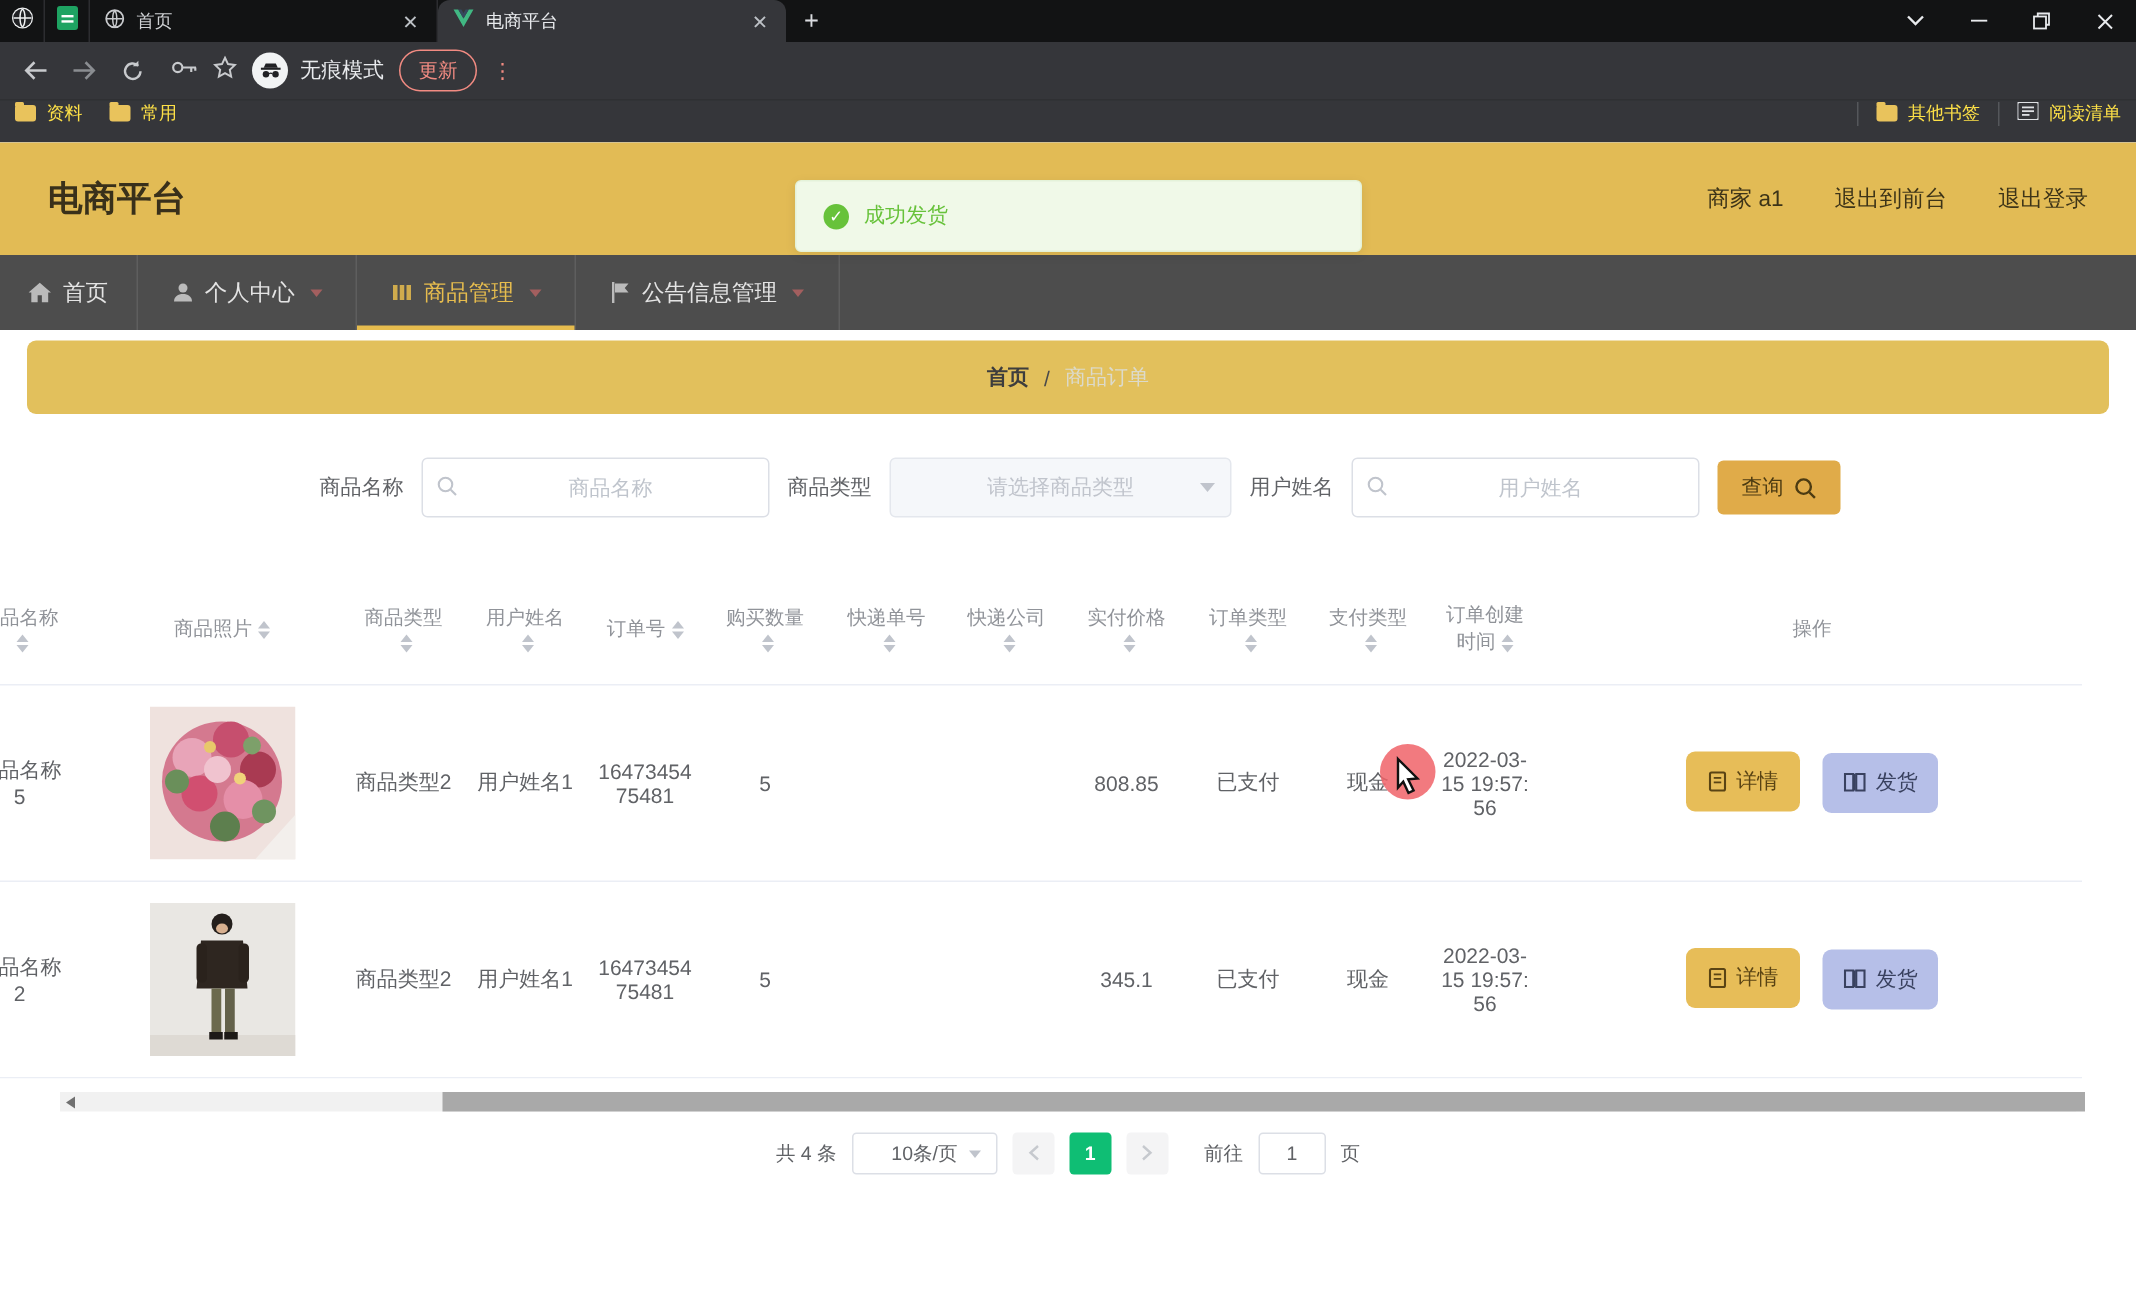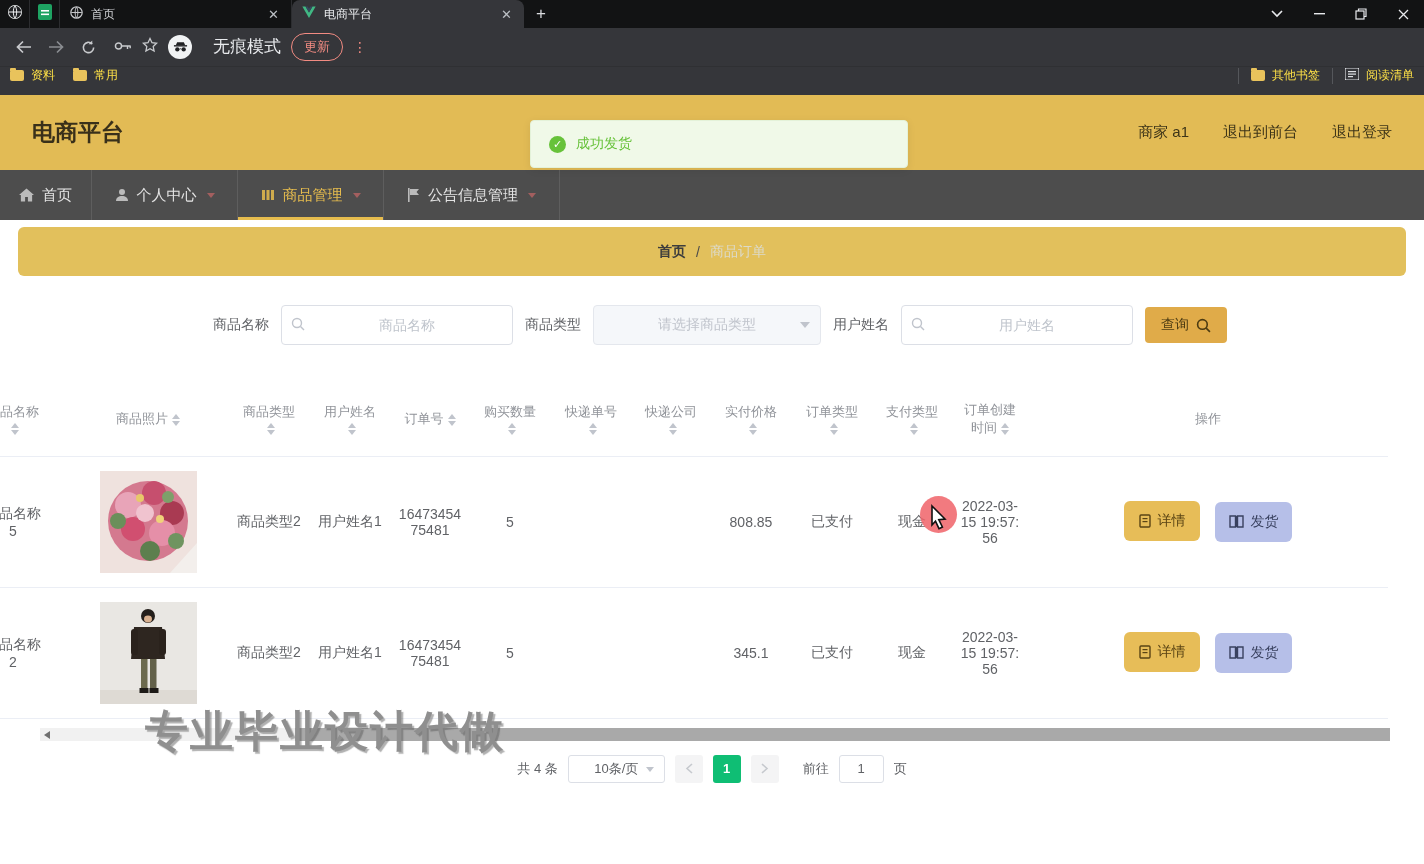--- a/index.html
+++ b/index.html
@@ -17,21 +17,21 @@
   .newtab { font-size:17px; color:#dadce0; padding:0 12px; }
   .win-controls { margin-left:auto; display:flex; align-items:center; gap:0; height:100%; }
   .win-btn { width:42px; height:100%; display:flex; align-items:center; justify-content:center; color:#e8eaed; font-size:12px; }
 
   .addressbar { height:38px; background:#35363a; display:flex; align-items:center; padding:0 10px; gap:4px; }
   .nav-ic { width:28px; height:28px; display:flex; align-items:center; justify-content:center; color:#c8cacd; }
   .url-pill { flex:1; max-width:1040px; height:30px; background:#202124; border-radius:15px; display:flex; align-items:center; padding:0 14px; gap:10px; }
   .url-text { font-size:14px; color:#9aa0a6; white-space:nowrap; overflow:hidden; }
   .url-text b { color:#e8eaed; font-weight:normal; }
   .addr-right { display:flex; align-items:center; gap:10px; margin-left:8px; }
-  .incog { display:flex; align-items:flex-start; gap:21px; color:#e8eaed; font-size:17px; }
+  .incog { display:flex; align-items:center; gap:8px; color:#e8eaed; font-size:14px; }
   .incog-circle { width:24px; height:24px; background:#f1f3f4; border-radius:50%; display:flex; align-items:center; justify-content:center; }
   .update-pill { display:flex; align-items:center; gap:6px; border:1px solid #f28b82; color:#f28b82; border-radius:14px; padding:4px 12px; font-size:13px; white-space:nowrap; }
   .red-dots { color:#f28b82; font-size:14px; letter-spacing:0; }
 
   .bookmarksbar { height:29px; background:#35363a; display:flex; align-items:flex-start; padding:0 10px; gap:18px; color:#fde047; font-size:12px; border-top:1px solid #2f3033; }
   .bm { display:flex; align-items:center; gap:7px; }
   .folder-ic { width:14px; height:11px; background:#e9c35c; border-radius:2px; position:relative; }
   .folder-ic:before { content:""; position:absolute; top:-2px; left:0; width:6px; height:3px; background:#e9c35c; border-radius:1px 1px 0 0; }
   .bm-right { margin-left:auto; display:flex; align-items:center; gap:12px; }
   .bm-sep { width:1px; height:16px; background:#55575b; }
@@ -542,21 +542,20 @@
             <path d="M1 1l5 4.5L1 10" stroke="#c6c9ce" stroke-width="1.6" fill="none"></path>
           </svg>
       </span>
       <span style="margin-left:14px">前往</span>
       <span class="pg-goto">
         <input value="1" style="">
       </span>
       <span>页</span>
     </div>
 
-    <div class="watermark">专业毕业设计代做</div>
   </div>
 
   <div class="cursor-hl"></div>
   <svg class="cursor-arrow" width="22" height="28" viewBox="0 0 22 28">
     <path d="M4 2l13 13-6.2.6 3.6 7.4-3.4 1.6-3.5-7.5L4 21z" fill="#fff" stroke="#111" stroke-width="1.6"></path>
   </svg>
 
 </div>
 
 </body></html>

